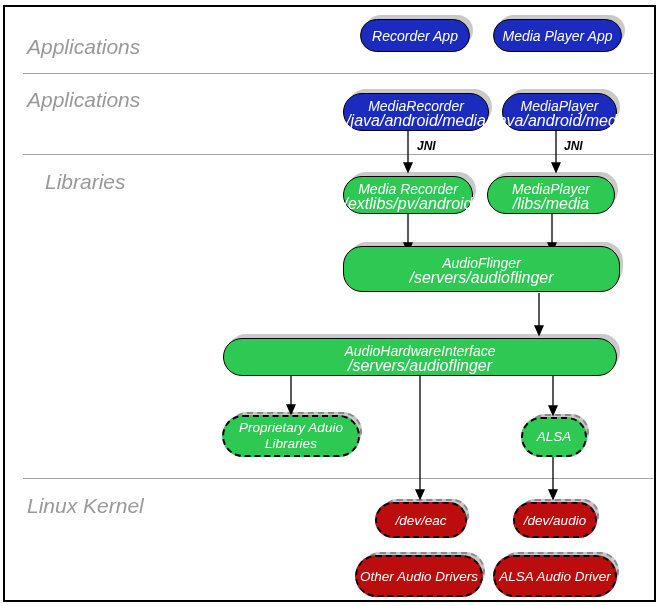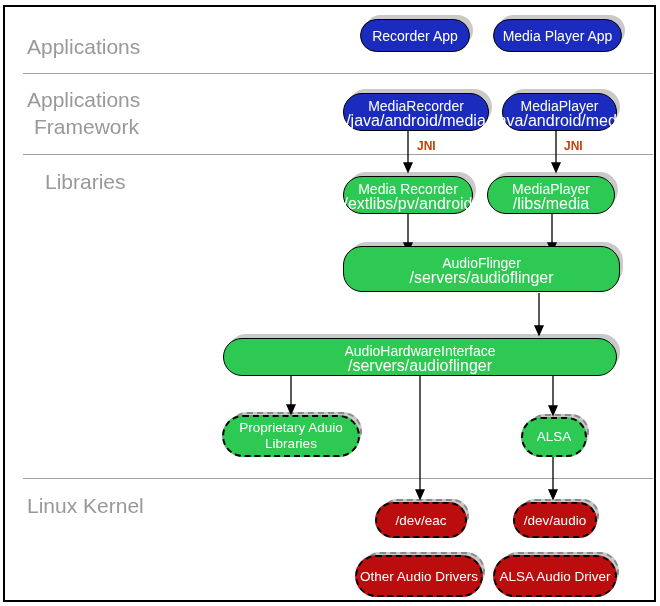--- a/index.html
+++ b/index.html
@@ -1,18 +1,19 @@
 <!DOCTYPE html>
 <html><head>
 <meta charset="utf-8">
 <style>
   html,body{margin:0;padding:0;background:#fff;}
   .canvas{
     position:relative;width:660px;height:606px;background:#fff;overflow:hidden;z-index:0;
     font-family:"Liberation Sans",sans-serif;
+    font-style:italic;
   }
   .frame{position:absolute;left:3px;top:5px;right:4px;bottom:4px;border:2px solid #000;}
   .divider{position:absolute;left:23px;width:630px;height:1px;background:#a3a3a3;}
   .section-label{
     position:absolute;color:#999;font-size:21px;line-height:27px;white-space:pre;
   }
   .arrows{position:absolute;left:0;top:0;}
   .node{
     position:absolute;display:flex;flex-direction:column;align-items:center;justify-content:center;
     color:#fff;text-align:center;box-sizing:border-box;
@@ -23,34 +24,34 @@
   }
   .node.dashed::before{border:2px dashed #8a8a8a;box-sizing:border-box;}
   .blue{background:#1a2bbd;border:1.5px solid #000;}
   .green{background:#2ec952;border:1.5px solid #000;}
   .red{background:#bb0d0d;}
   .dashed{border:2px dashed #000;}
   .t{font-size:14px;line-height:16px;}
   .t2{font-size:13.5px;line-height:16px;}
   .sub{font-size:16px;line-height:13px;}
   .small{font-size:13.5px;line-height:15px;}
-  .jni{position:absolute;font-size:12px;font-weight:bold;color:#c2410c;}
+  .jni{position:absolute;font-size:12px;font-weight:bold;color:#000000;}
 </style>
 </head>
 <body>
 
 <div class="canvas">
   <div class="frame"></div>
 
   <div class="divider" style="top:73px"></div>
   <div class="divider" style="top:154px"></div>
   <div class="divider" style="top:478px"></div>
 
   <div class="section-label" style="left:27px;top:33px">Applications</div>
-  <div class="section-label" style="left:27px;top:86px"><span>Applications</span><br><span style="padding-left:7px">Framework</span></div>
+  <div class="section-label" style="left:27px;top:86px"><span>Applications</span><br></div>
   <div class="section-label" style="left:27px;top:168px"><span style="padding-left:18px">Libraries</span><br></div>
   <div class="section-label" style="left:27px;top:492px">Linux Kernel</div>
 
   <svg class="arrows" width="660" height="606">
     <g stroke="#000" stroke-width="1.3" fill="#000">
       <line x1="408" y1="131" x2="408" y2="164"></line>
       <polygon points="404,163 412,163 408,172"></polygon>
       <line x1="556" y1="131" x2="556" y2="164"></line>
       <polygon points="552,163 560,163 556,172"></polygon>
       <line x1="408" y1="214" x2="408" y2="244"></line>

